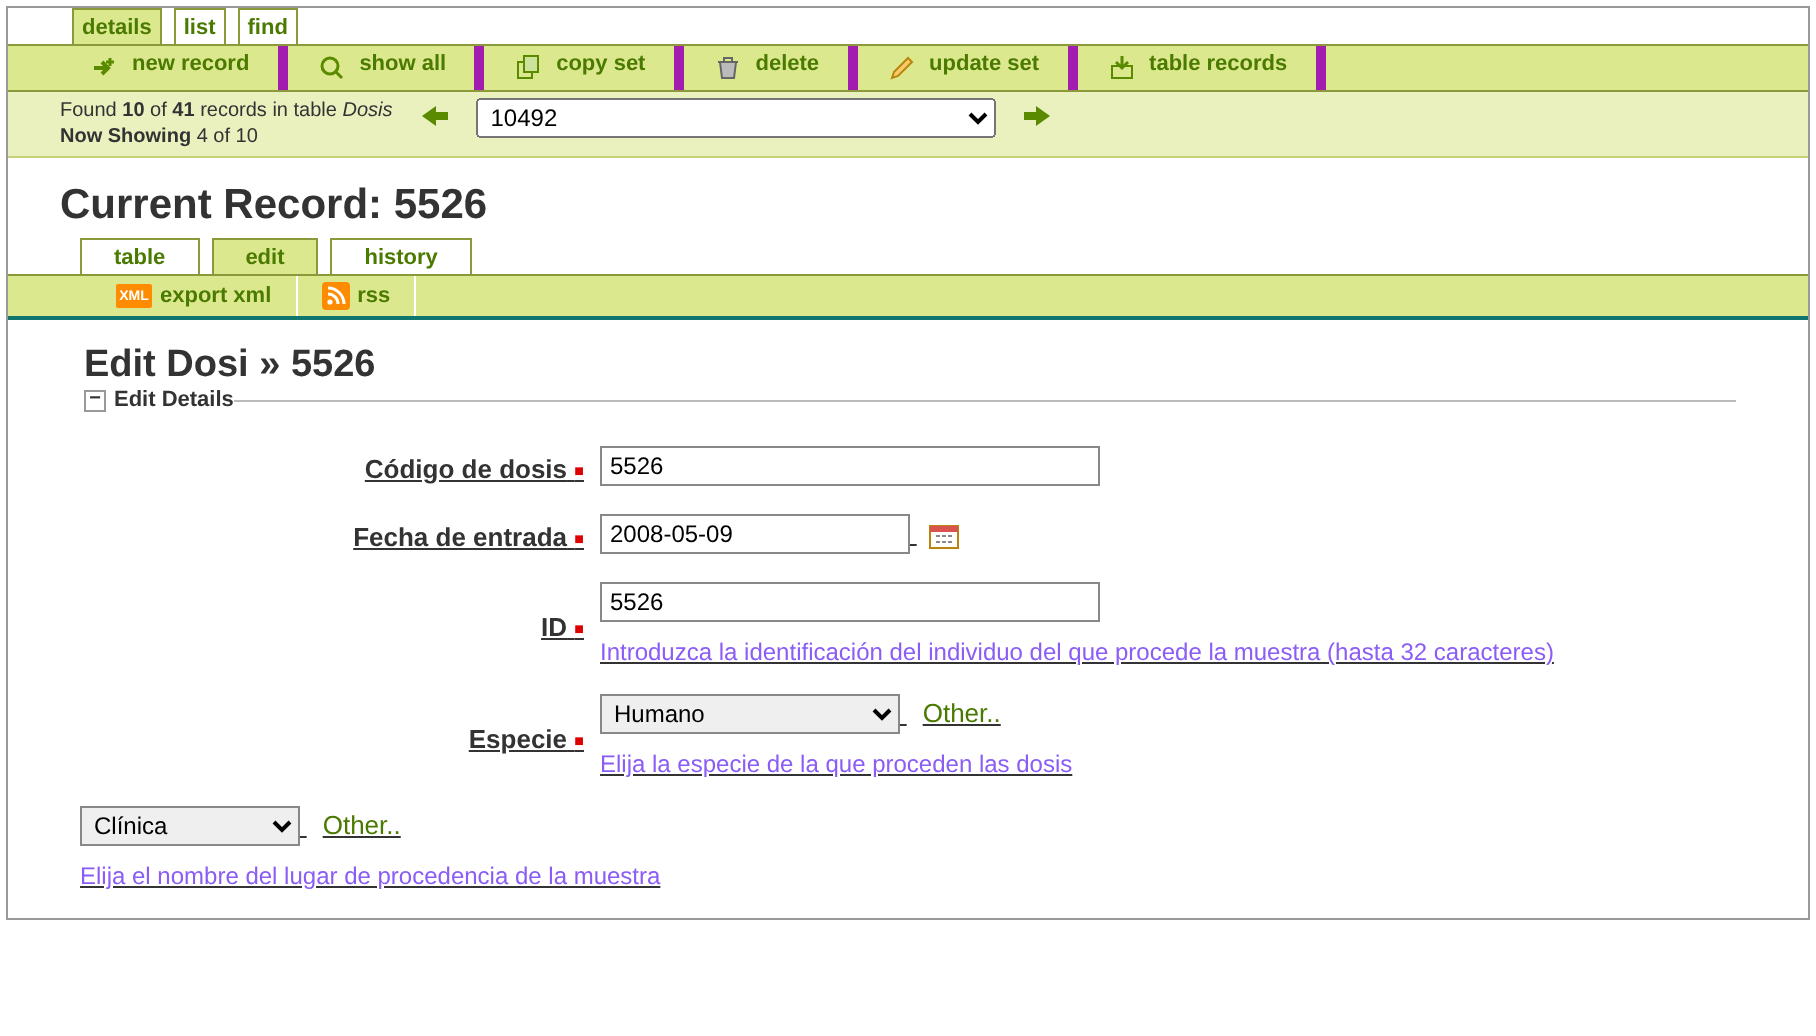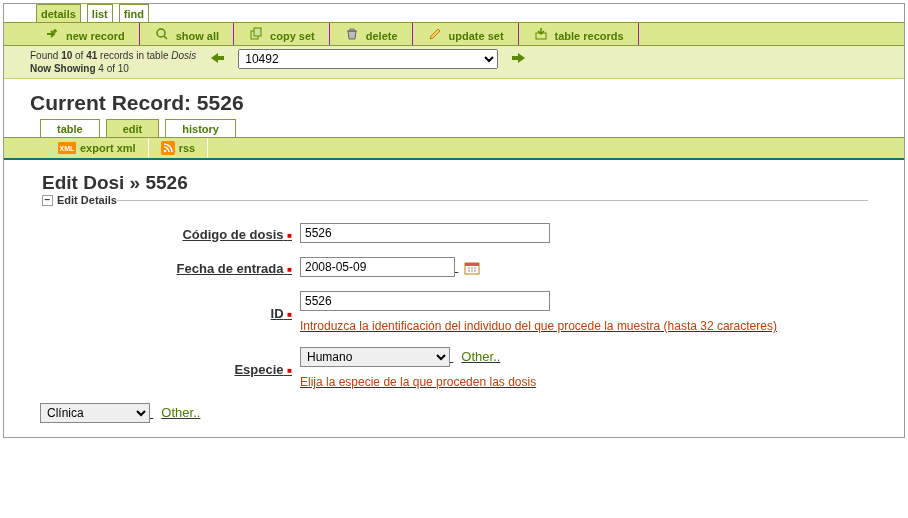--- a/index.html
+++ b/index.html
@@ -6,21 +6,21 @@
 body { font-family: "Lucida Grande", Verdana, Arial, sans-serif; font-size: 12px; color: #333; background: #fff; width: 908px; }
 .outer { border: 1px solid #999; margin: 3px; }
 
 
 .toptabs { display: flex; padding-left: 32px; }
 .toptab { border: 1px solid #8a9a3a; border-bottom: none; padding: 3px 4px 2px; margin-right: 6px; background: #fff; color: #4a7a00; font-weight: bold; font-size: 11px; cursor: pointer; }
 .toptab.active { background: #dce88e; }
 
 
 .greenbar { background: #dce88e; display: flex; align-items: center; border-top: 1px solid #8a9a3a; border-bottom: 1px solid #8a9a3a; }
-.gcell { border-right: 1px solid #a21caf; padding: 3px 14px; display: flex; align-items: flex-end; gap: 6px; color: #4a7a00; font-weight: bold; font-size: 11px; cursor: pointer; white-space: nowrap; }
+.gcell { border-right: 5px solid #a21caf; padding: 3px 14px; display: flex; align-items: flex-start; gap: 6px; color: #4a7a00; font-weight: bold; font-size: 11px; cursor: pointer; white-space: nowrap; }
 .gcell.first { margin-left: 26px; }
 .icon { display: inline-flex; width: 16px; height: 16px; align-items: center; justify-content: center; }
 .icon svg { width: 14px; height: 14px; }
 
 
 .foundbar { display: flex; background: #eaf1bf; border-bottom: 1px solid #c8d178; padding: 3px 0 3px 26px; align-items: flex-start; gap: 10px; }
 .foundtxt { font-size: 10px; color: #333; line-height: 1.3; }
 .foundtxt b { font-weight: bold; }
 .foundtxt .i { font-style: italic; }
 .arrowbtn { width: 22px; height: 18px; display: inline-flex; align-items: center; justify-content: center; cursor: pointer; }
@@ -46,21 +46,21 @@
 .section-hdr { display: flex; align-items: center; gap: 4px; font-size: 11px; font-weight: bold; color: #333; padding: 2px 0 8px 2px; background: #fff; position: relative; top: -9px; width: fit-content; }
 .collapse-icon { width: 11px; height: 11px; border: 1px solid #999; display: inline-flex; align-items: center; justify-content: center; font-size: 10px; line-height: 1; background: #fff; cursor: pointer; }
 
 .formrow { display: flex; align-items: center; margin-bottom: 14px; text-decoration: underline; }
 .lbl { width: 260px; text-align: right; padding-right: 8px; font-weight: bold; font-size: 13px; padding-top: 2px; }
 .req { color: #d00; font-size: 8px; vertical-align: middle; }
 .ctrl { flex: 1; }
 .ctrl input[type=text] { border: 1px solid #888; padding: 2px 4px; font-size: 12px; width: 250px; }
 .ctrl select { border: 1px solid #888; padding: 1px 2px; font-size: 12px; }
 .ctrl .datein { width: 155px !important; }
-.hint { color: #c2410c; font-size: 12px; margin-top: 8px; }
+.hint { color: #8b5cf6; font-size: 12px; margin-top: 8px; }
 .other { color: #4a7a00; font-size: 13px; margin-left: 8px; cursor: pointer; }
 .calicon { display: inline-flex; width: 16px; height: 14px; margin-left: 6px; vertical-align: middle; cursor: pointer; }
 .calicon svg { width: 16px; height: 14px; }
 </style>
 </head>
 <body>
 
 <div class="outer">
 
   <div class="toptabs">
@@ -218,17 +218,18 @@
         <select style="min-width:150px"><option>Humano</option></select>
         <span class="other">Other..</span>
         <div class="hint">Elija la especie de la que proceden las dosis</div>
       </div>
     </div>
 
     <div class="formrow">
       <div class="ctrl">
         <select style="min-width:110px"><option>Clínica</option></select>
         <span class="other">Other..</span>
+        <div class="hint">Elija el nombre del lugar de procedencia de la muestra</div>
       </div>
     </div>
 
   </div>
 </div>
 
 </body></html>

